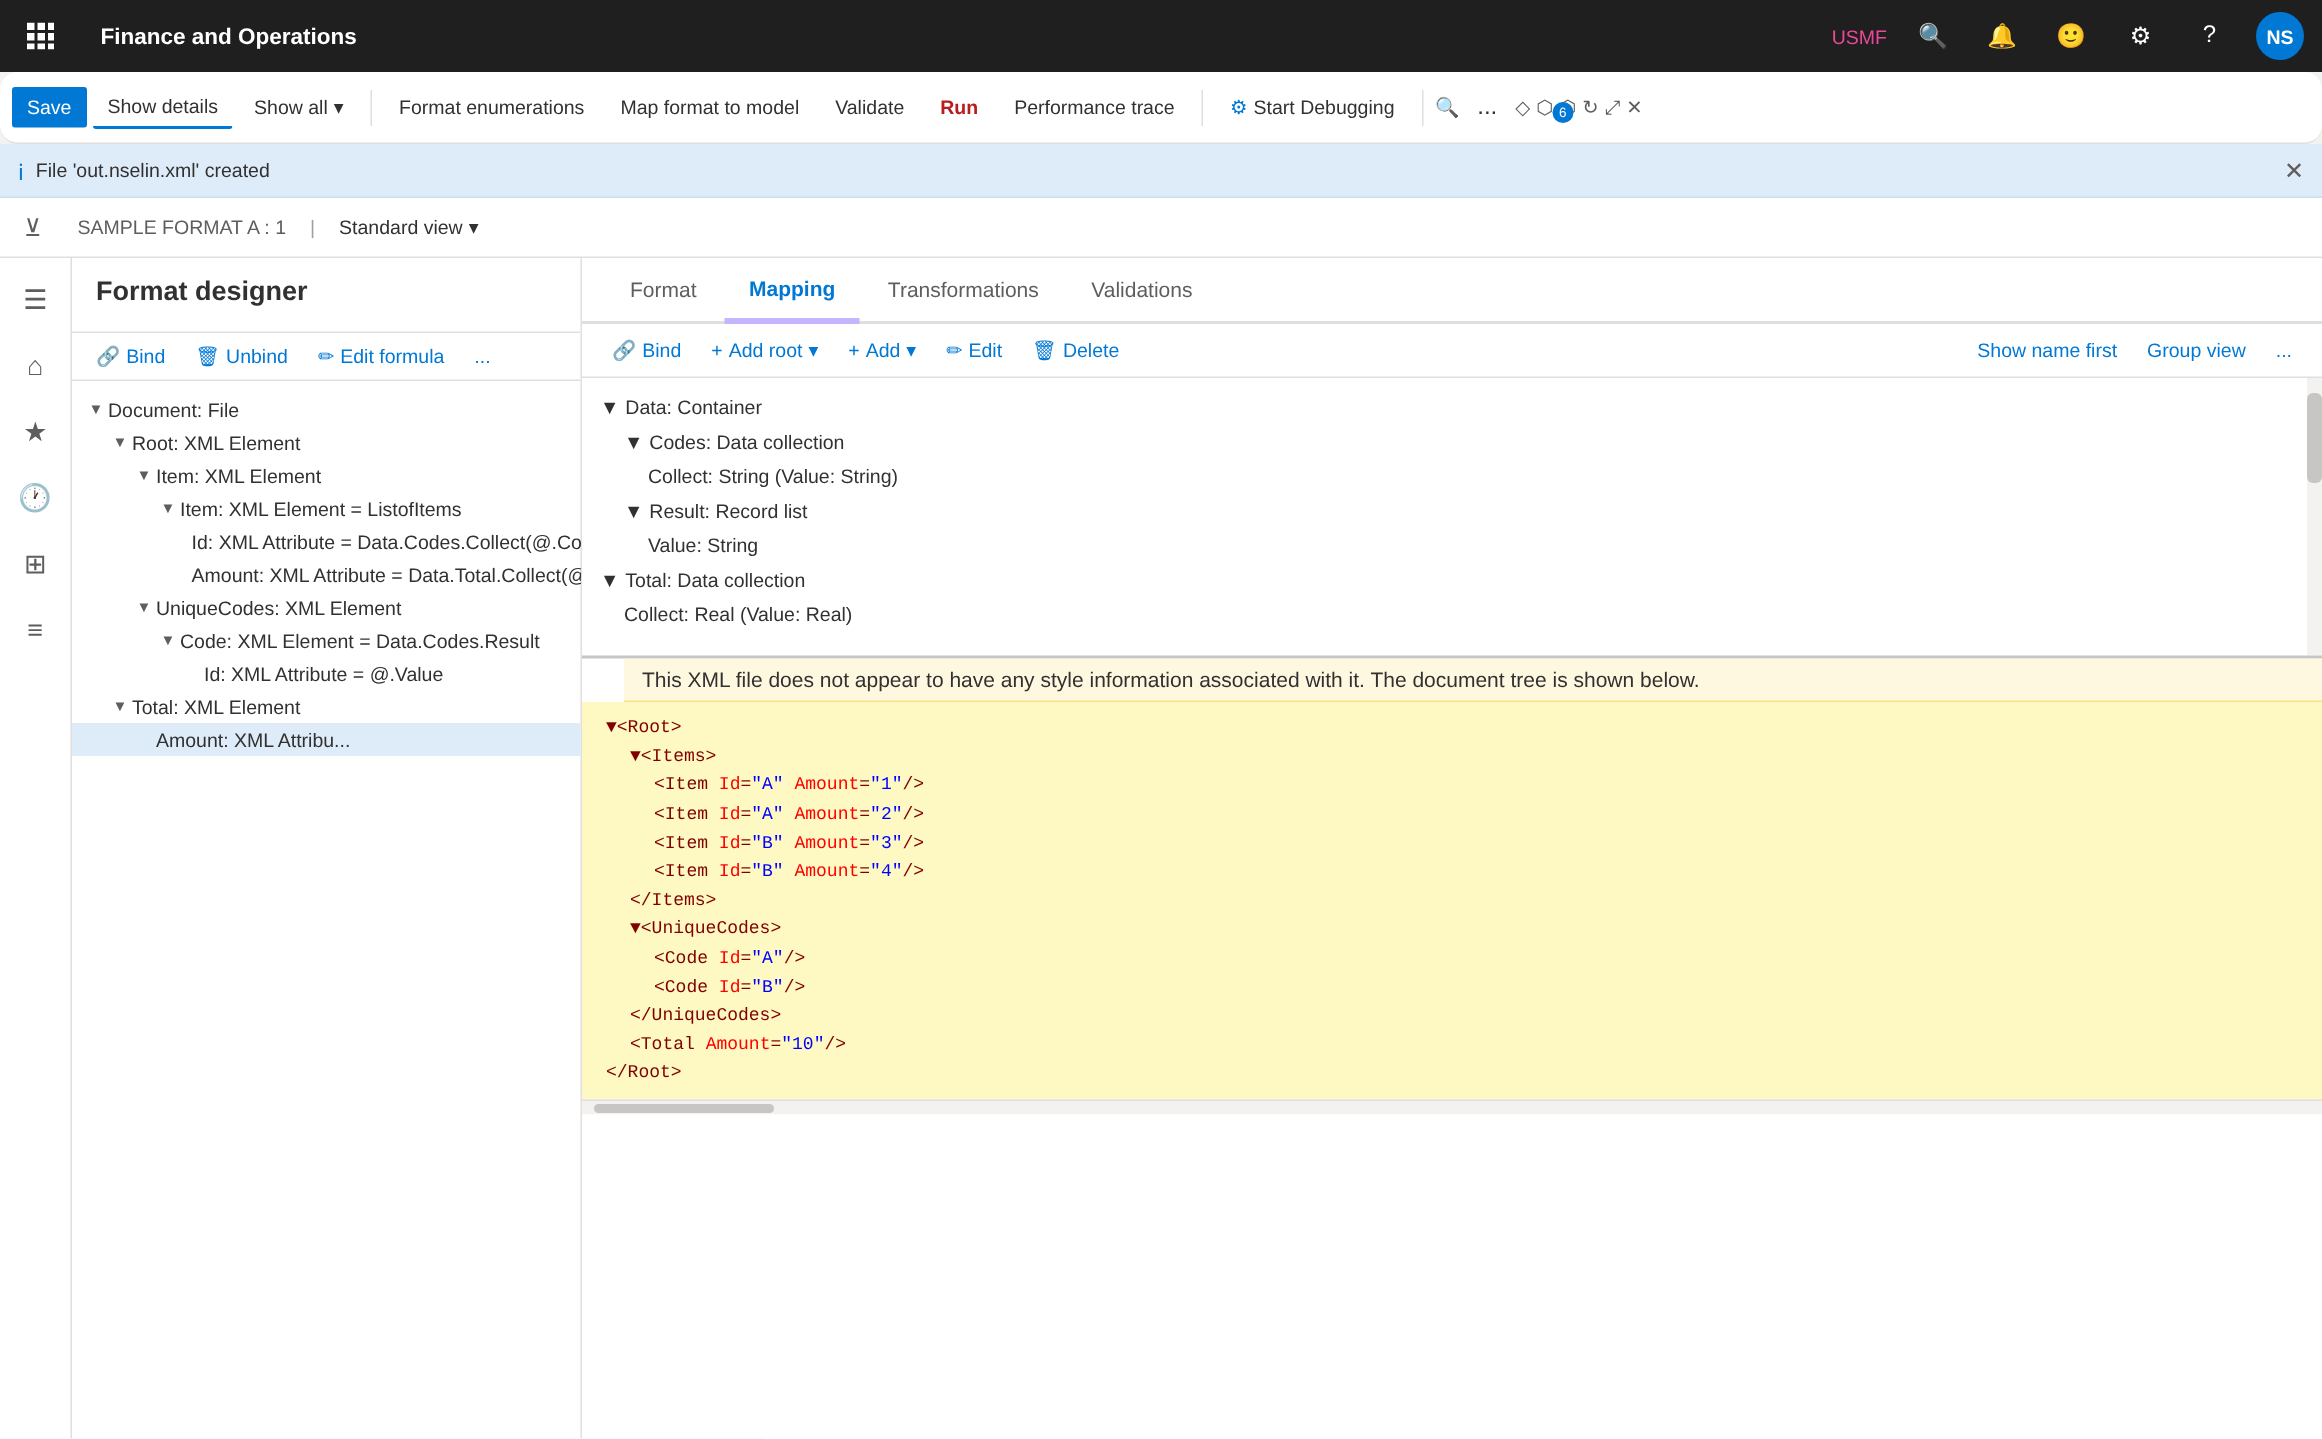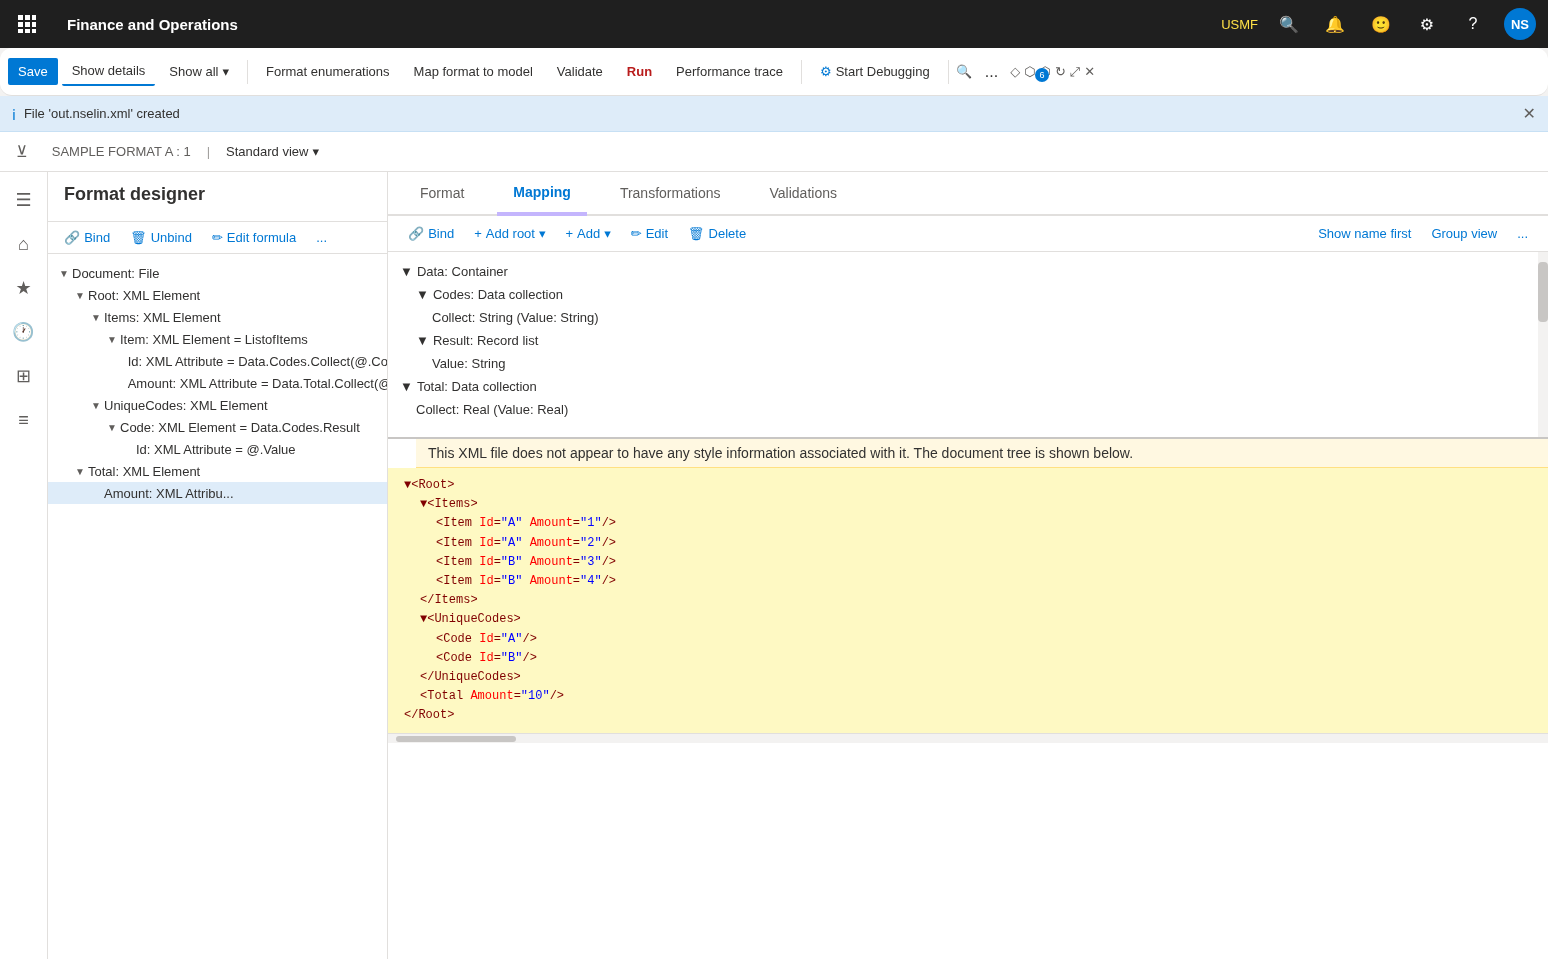--- a/index.html
+++ b/index.html
@@ -90,21 +90,21 @@
     .tree-indent-1 { padding-left: 24px; }
     .tree-indent-2 { padding-left: 40px; }
     .tree-indent-3 { padding-left: 56px; }
     .tree-indent-4 { padding-left: 72px; }
 
     
     .right-panel {
       flex: 1; background: #fff; display: flex; flex-direction: column; overflow: hidden;
     }
     .right-panel-tabs {
-      display: flex; align-items: center; border-bottom: 2px solid #e1dfdd; padding: 0 16px; gap: 17px;
+      display: flex; align-items: center; border-bottom: 2px solid #e1dfdd; padding: 0 16px; gap: 3px;
     }
     .tab-btn {
       padding: 12px 16px; border: none; background: none; cursor: pointer;
       font-size: 14px; color: #605e5c; border-bottom: 2px solid transparent; margin-bottom: -2px;
     }
     .tab-btn.active { color: #0078d4; border-bottom: 4px solid #c4b5fd; font-weight: 600; }
 
     .right-panel-actions {
       display: flex; align-items: center; gap: 4px; padding: 6px 12px; border-bottom: 1px solid #e1dfdd;
     }
@@ -154,21 +154,21 @@
         <rect x="0" y="7" width="5" height="5"></rect>
       <rect x="7" y="7" width="5" height="5"></rect>
         <rect x="14" y="7" width="4" height="5"></rect>
       <rect x="0" y="14" width="5" height="4"></rect>
         <rect x="7" y="14" width="5" height="4"></rect>
       <rect x="14" y="14" width="4" height="4"></rect>
     </svg>
   </div>
   <div class="app-title">Finance and Operations</div>
   <div class="nav-icons">
-    <span style="color:#fde047; font-size:13px;">USMF</span>
+    <span style="color:#ec4899; font-size:13px;">USMF</span>
     <div class="icon-btn">🔍</div>
     <div class="icon-btn">🔔</div>
     <div class="icon-btn">🙂</div>
     <div class="icon-btn">⚙</div>
     <div class="icon-btn">?</div>
     <div class="user-tag">NS</div>
   </div>
 </div>
 
 <div class="toolbar">
@@ -256,21 +256,21 @@
         <div class="tree-item">
           <span class="tree-toggle">▼</span>
           <span>Document: File</span>
         </div>
         <div class="tree-item tree-indent-1">
           <span class="tree-toggle">▼</span>
           <span>Root: XML Element</span>
         </div>
         <div class="tree-item tree-indent-2">
           <span class="tree-toggle">▼</span>
-          <span>Items: XML Element</span>
+          <span>Item: XML Element</span>
         </div>
         <div class="tree-item tree-indent-3">
           <span class="tree-toggle">▼</span>
           <span>Item: XML Element = ListofItems</span>
         </div>
         <div class="tree-item tree-indent-4">
           <span class="tree-toggle" style="visibility:hidden;">▶</span>
           <span>Id: XML Attribute = Data.Codes.Collect(@.Code)</span>
         </div>
         <div class="tree-item tree-indent-4">

